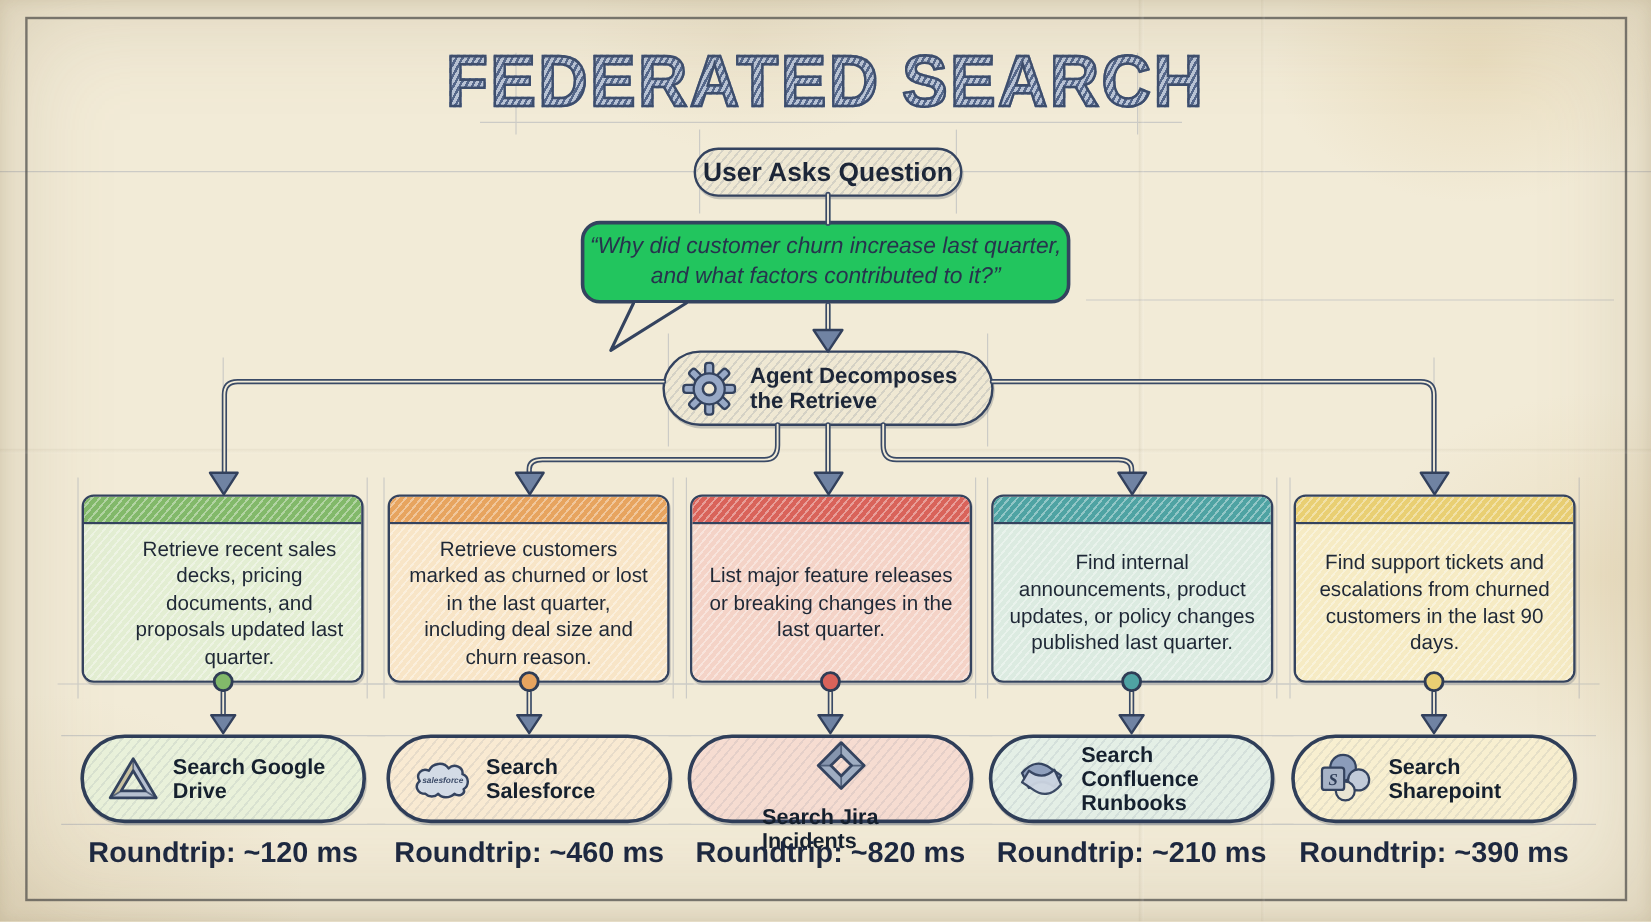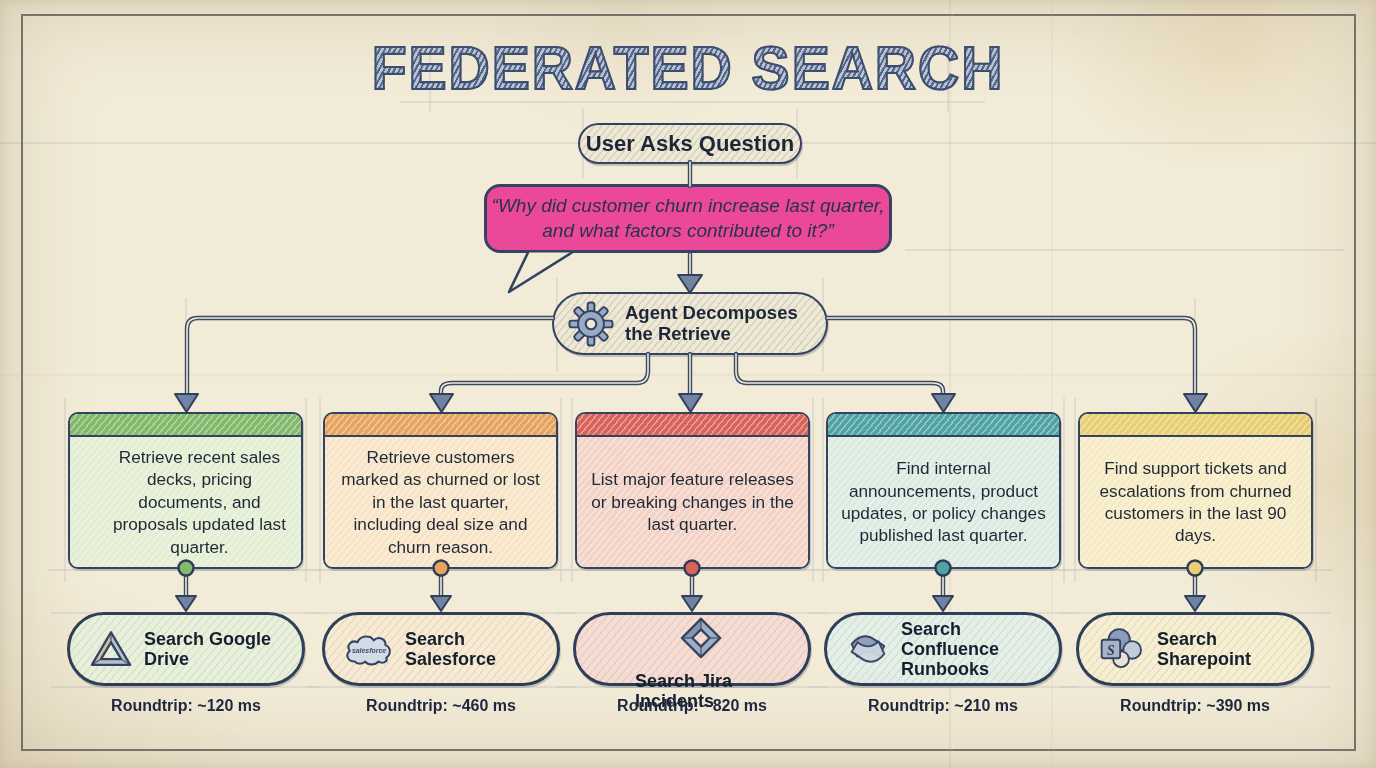--- a/index.html
+++ b/index.html
@@ -44,21 +44,21 @@
     color:#1c2638;font-weight:700;
     box-shadow:1px 2px 0 rgba(60,70,90,0.25);
   }
   .user-pill{left:578px;top:123px;width:224px;height:41px;font-size:22px;}
   .agent-pill{left:552px;top:292px;width:276px;height:63px;justify-content:flex-start;
     padding-left:14px;gap:11px;font-size:18.5px;line-height:1.13;}
   .agent-pill .label{width:185px;}
 
   .bubble{
     position:absolute;left:484px;top:184px;width:408px;height:69px;z-index:2;box-sizing:border-box;
-    border:3px solid #34435f;border-radius:16px;background:#ec4899;
+    border:3px solid #34435f;border-radius:16px;background:#22c55e;
     display:flex;align-items:center;justify-content:center;text-align:center;
     font-style:italic;font-size:19px;font-weight:500;color:#27334d;line-height:1.3;
     white-space:pre-line;
   }
 
   .task-box{
     position:absolute;top:412px;width:235px;height:157px;z-index:2;box-sizing:border-box;
     border:2.6px solid #34435f;border-radius:10px;overflow:hidden;
     display:flex;flex-direction:column;
     box-shadow:1px 2px 0 rgba(60,70,90,0.22);
@@ -82,21 +82,21 @@
     display:flex;align-items:center;padding-left:18px;gap:10px;
     box-shadow:1px 2px 0 rgba(60,70,90,0.25);
     background-image:repeating-linear-gradient(130deg, rgba(74,92,124,0.10) 0 1.5px, rgba(74,92,124,0) 1.5px 6px);
   }
   .search-pill .plabel{width:132px;font-size:18px;font-weight:700;color:#15202e;line-height:1.12;}
   .p0{background-color:#e9f1da;} .p1{background-color:#f9ead2;} .p2{background-color:#f6dcd1;flex-direction:column;}
   .p3{background-color:#e4efe6;} .p4{background-color:#f8efd0;}
 
   .roundtrip{
     position:absolute;top:697px;width:238px;z-index:2;text-align:center;
-    font-size:16px;font-weight:600;color:#1b2740;
+    font-size:24px;font-weight:600;color:#1b2740;
   }
 
   .icn{flex:none;display:flex;align-items:center;justify-content:center;}
   svg.layer{position:absolute;left:0;top:0;z-index:4;pointer-events:none;}
   svg.glayer{position:absolute;left:0;top:0;z-index:1;pointer-events:none;}
   .guide{stroke:#7f8aa3;stroke-width:1;}
 </style>
 </head>
 <body>
 

